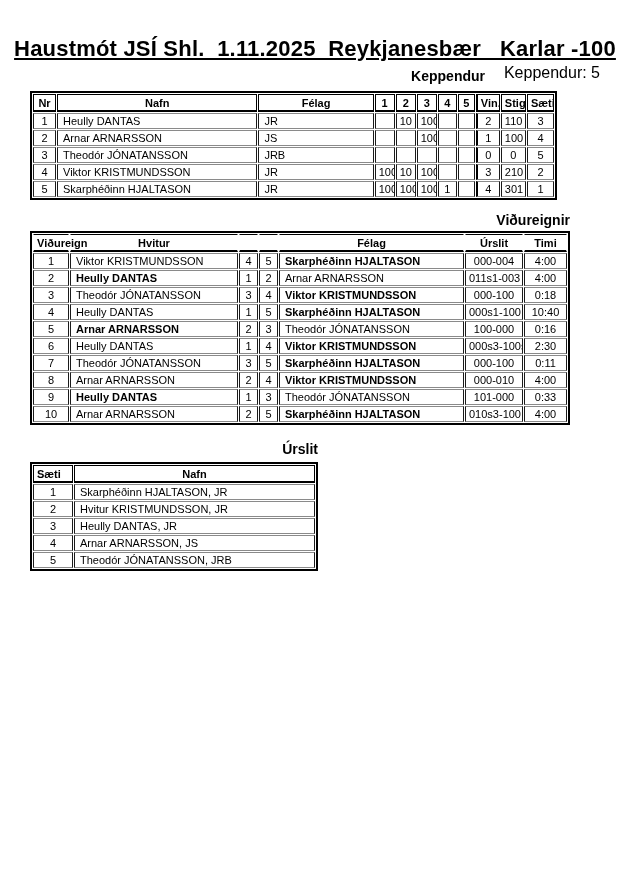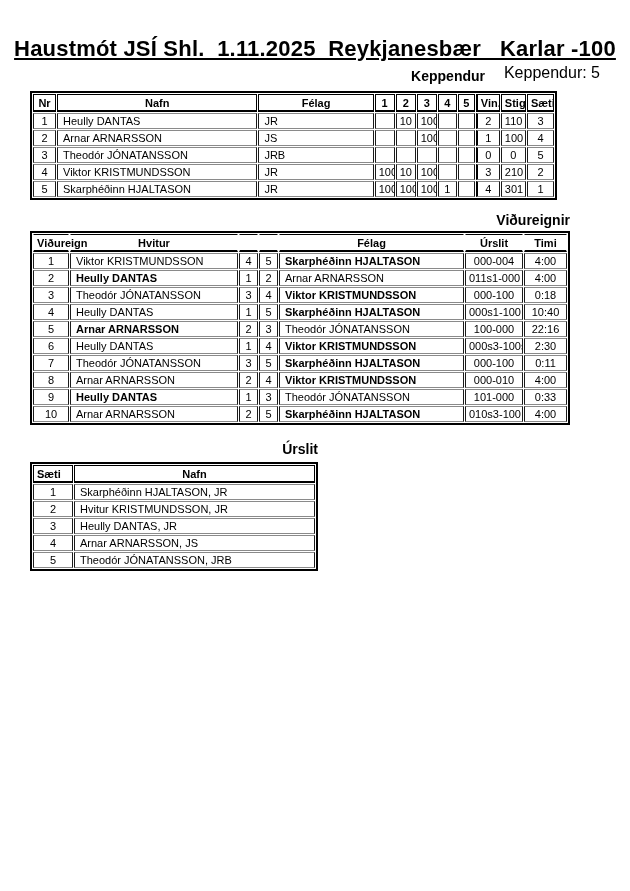--- a/index.html
+++ b/index.html
@@ -186,21 +186,21 @@
       <td class="al bold">Skarphéðinn HJALTASON</td>
       <td>000-004</td>
       <td>4:00</td>
     </tr>
       <tr>
       <td>2</td>
       <td class="al bold">Heully DANTAS</td>
       <td>1</td>
       <td>2</td>
       <td class="al">Arnar ARNARSSON</td>
-      <td>011s1-000</td>
+      <td>011s1-003</td>
       <td>4:00</td>
     </tr>
       <tr>
       <td>3</td>
       <td class="al">Theodór JÓNATANSSON</td>
       <td>3</td>
       <td>4</td>
       <td class="al bold">Viktor KRISTMUNDSSON</td>
       <td>000-100</td>
       <td>0:18</td>
@@ -214,21 +214,21 @@
       <td>000s1-100</td>
       <td>10:40</td>
     </tr>
       <tr>
       <td>5</td>
       <td class="al bold">Arnar ARNARSSON</td>
       <td>2</td>
       <td>3</td>
       <td class="al">Theodór JÓNATANSSON</td>
       <td>100-000</td>
-      <td>22:16</td>
+      <td>0:16</td>
     </tr>
       <tr>
       <td>6</td>
       <td class="al">Heully DANTAS</td>
       <td>1</td>
       <td>4</td>
       <td class="al bold">Viktor KRISTMUNDSSON</td>
       <td>000s3-100s2</td>
       <td>2:30</td>
     </tr>

